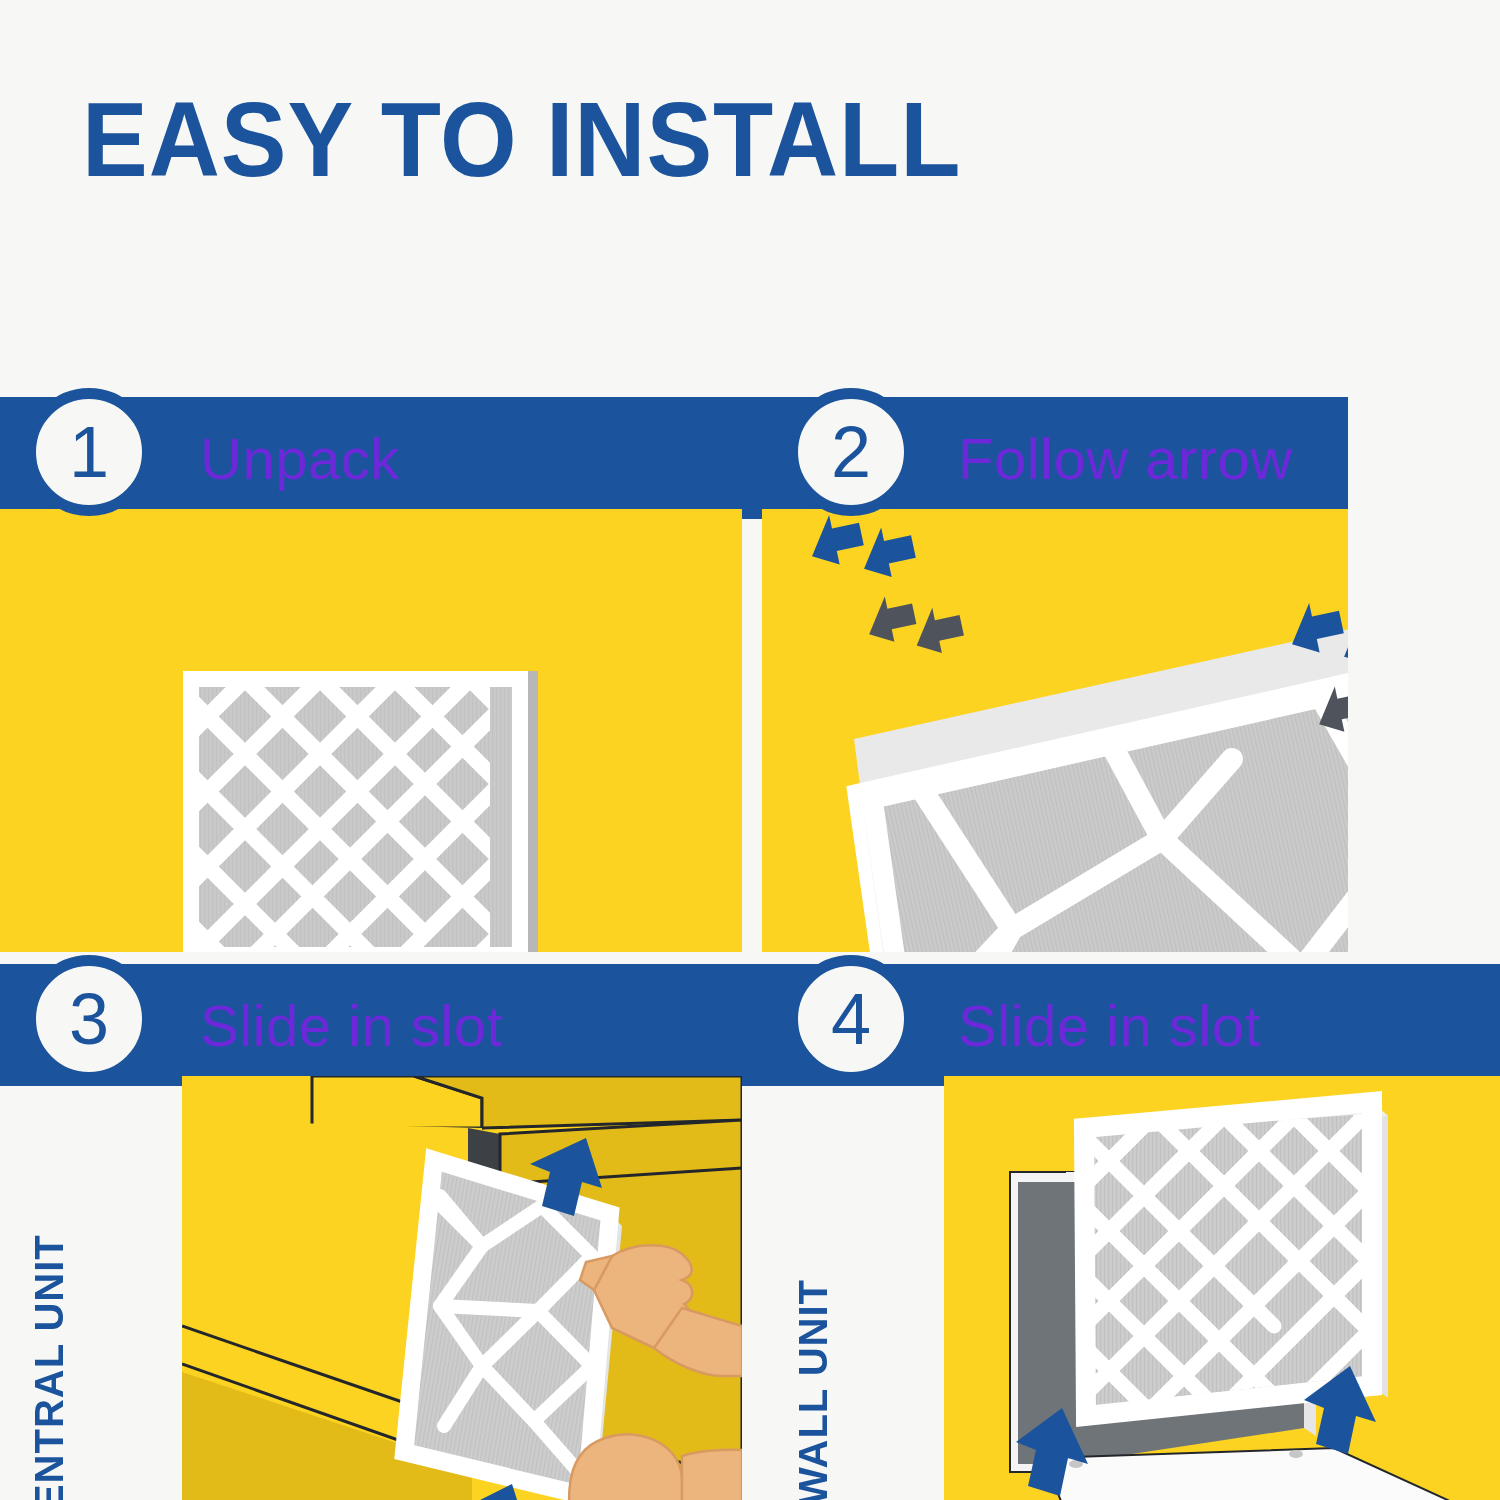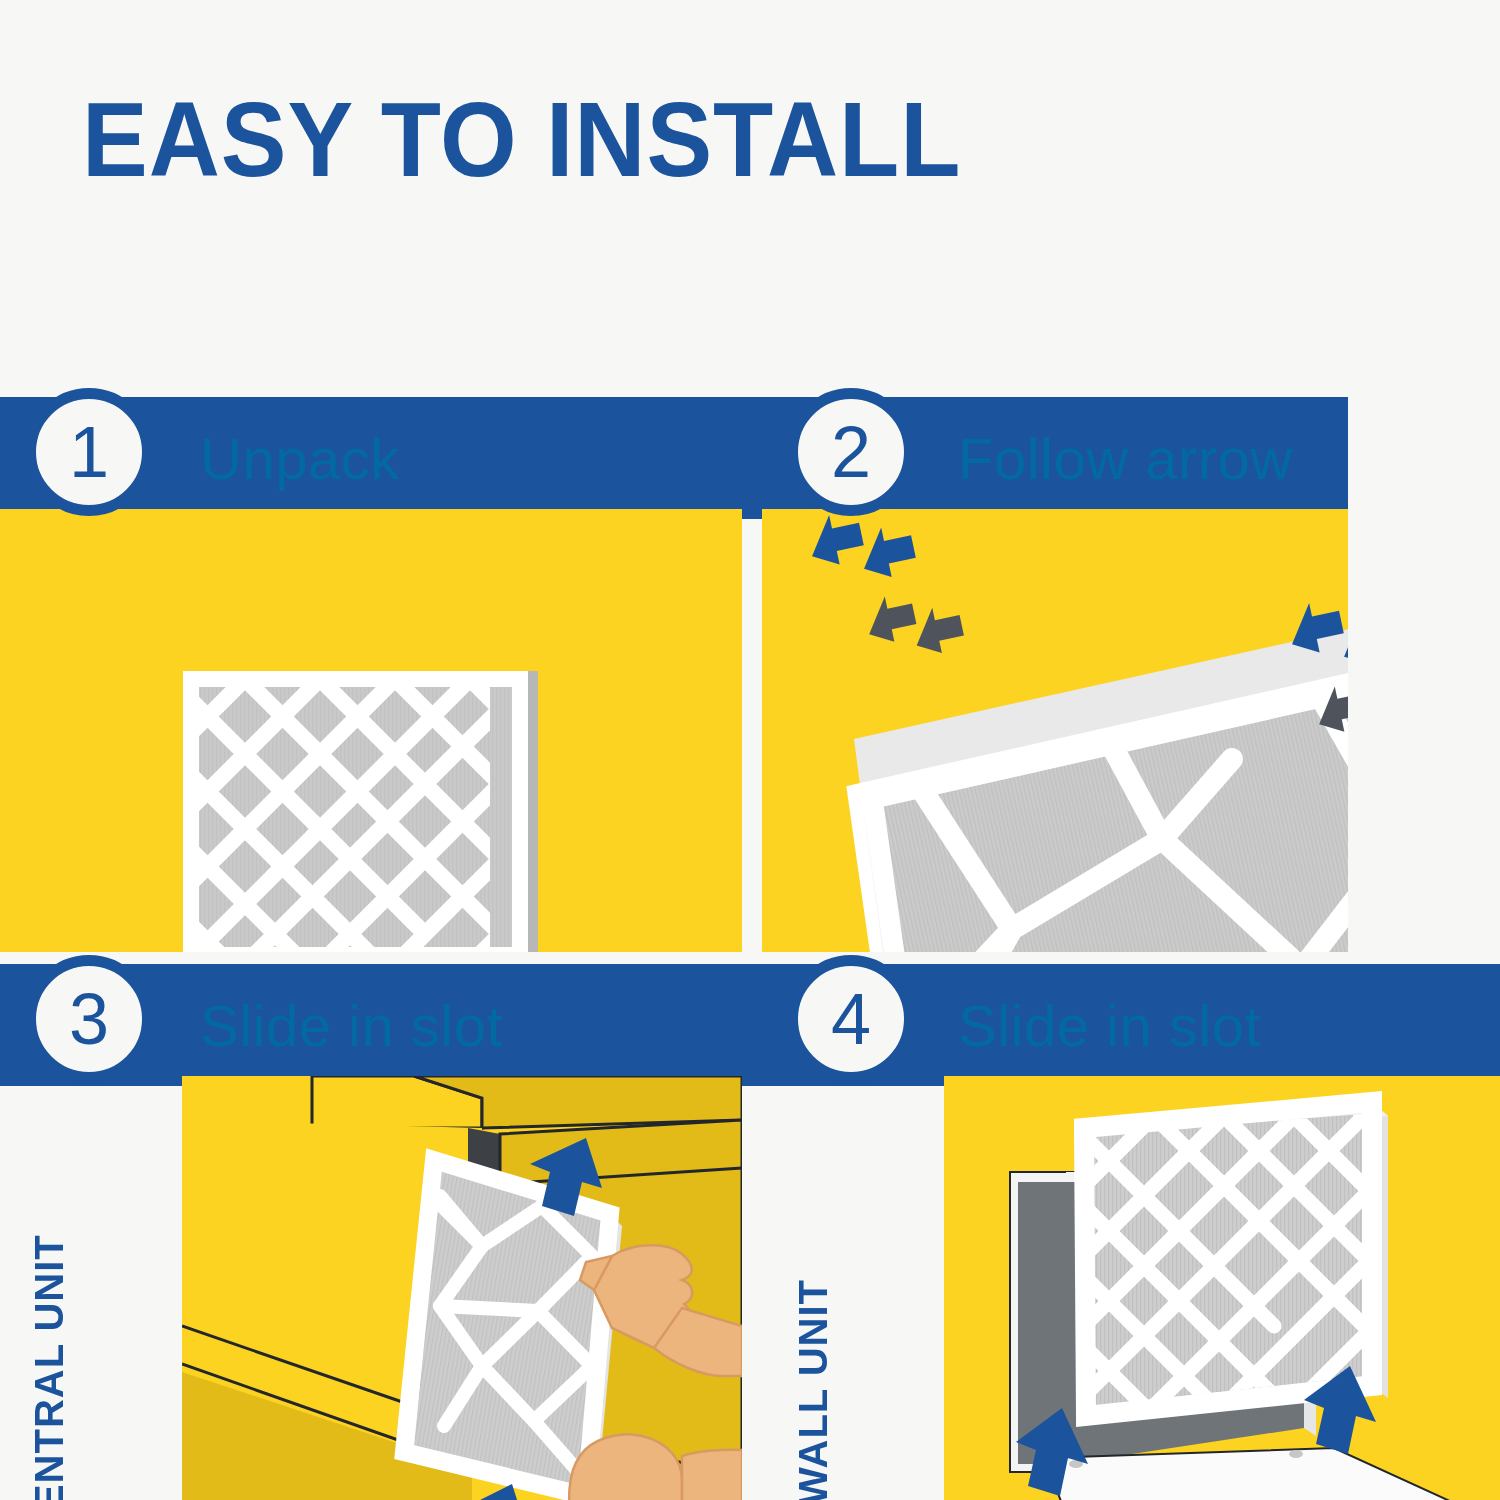--- a/index.html
+++ b/index.html
@@ -46,21 +46,21 @@
     background: #1b549c;
   }
   #panel1 .titlebar, #panel3 .titlebar { width: 742px; }
   #panel2 .titlebar, #panel4 .titlebar { width: 738px; }
 
   .steplabel {
     position: absolute;
     left: 200px;
     top: 0; height: 122px;
     display: flex; align-items: center;
-    color: #0369a1;
+    color: #6d28d9;
     font-size: 58px;
     font-weight: normal;
     letter-spacing: 0.5px;
     white-space: nowrap;
   }
   #panel2 .steplabel, #panel4 .steplabel { left: 196px; }
 
   
   .art {
     position: absolute;

